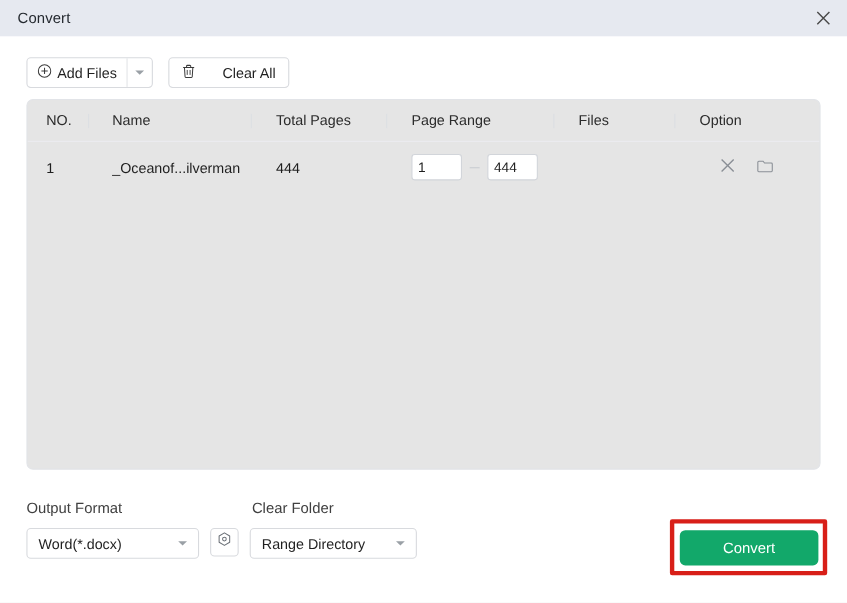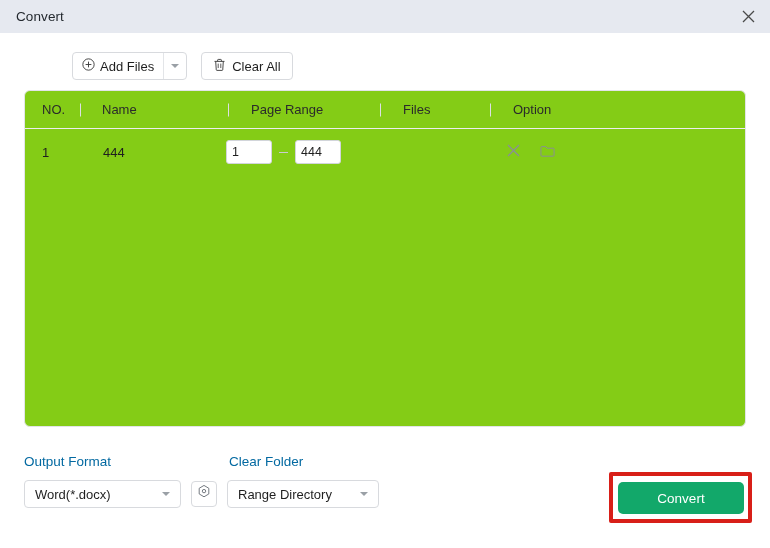--- a/index.html
+++ b/index.html
@@ -42,21 +42,20 @@
   .titlebar-close svg { display: block; }
 
   
   .toolbar {
     position: absolute;
     left: 24px;
     top: 52px;
     display: flex;
     align-items: center;
     gap: 14px;
-    margin-left: 48px;
   }
   .btn-group {
     display: flex;
     align-items: stretch;
     border: 1px solid #d8dade;
     border-radius: 4px;
     background: #ffffff;
     height: 28px;
     box-sizing: border-box;
   }
@@ -74,21 +73,21 @@
     width: 22px;
     border-left: 1px solid #e3e5e8;
     display: flex;
     align-items: center;
     justify-content: center;
     cursor: pointer;
   }
   .btn-single {
     display: flex;
     align-items: center;
-    gap: 6px;
+    gap: 24px;
     padding: 0 11px;
     height: 28px;
     box-sizing: border-box;
     border: 1px solid #d8dade;
     border-radius: 4px;
     background: #ffffff;
     font-size: 13px;
     color: #1f1f1f;
     cursor: pointer;
     white-space: nowrap;
@@ -103,21 +102,21 @@
   
   .panel {
     position: absolute;
     left: 24px;
     top: 90px;
     width: 722px;
     height: 337px;
     box-sizing: border-box;
     border: 1px solid #e2e4e8;
     border-radius: 6px;
-    background: #84cc16;
+    background: #e5e5e5;
     overflow: hidden;
   }
   .table-head {
     display: flex;
     align-items: center;
     height: 37px;
     border-bottom: 1px solid #ececf0;
     font-size: 13px;
     color: #2b2b2b;
   }
@@ -198,30 +197,30 @@
   
   .bottom {
     position: absolute;
     left: 24px;
     top: 450px;
     width: 722px;
   }
   .bottom-labels {
     display: flex;
     font-size: 13.5px;
-    color: #0369a1;
+    color: #404040;
     height: 22px;
     align-items: center;
   }
   .lbl-format { width: 205px; }
   .lbl-folder { width: 200px; }
 
   .bottom-controls {
     display: flex;
-    align-items: center;
+    align-items: flex-start;
     margin-top: 8px;
     gap: 10px;
   }
   .select-box {
     height: 28px;
     box-sizing: border-box;
     border: 1px solid #d8dade;
     border-radius: 4px;
     background: #fff;
     display: flex;
@@ -327,35 +326,40 @@
 
   <div class="table-head">
     <div class="th col-no">
       <span>NO.</span>
       <span class="sep"></span>
     </div>
     <div class="th col-name">
       <span>Name</span>
       <span class="sep"></span>
     </div>
+    <div class="th col-pages">
+      <span>Total Pages</span>
+      <span class="sep"></span>
+    </div>
     <div class="th col-range">
       <span>Page Range</span>
       <span class="sep"></span>
     </div>
     <div class="th col-status">
       <span>Files</span>
       <span class="sep"></span>
     </div>
     <div class="th col-option">
       <span>Option</span>
     </div>
   </div>
 
   <div class="table-row">
     <div class="td col-no">1</div>
+    <div class="td col-name">_Oceanof...ilverman</div>
     <div class="td col-pages">444</div>
     <div class="td col-range">
       <div class="range-cell">
         <input class="num-input" type="text" value="1" style="">
         <span class="range-dash"></span>
         <input class="num-input" type="text" value="444" style="">
       </div>
     </div>
     <div class="td col-status"></div>
     <div class="td col-option">

